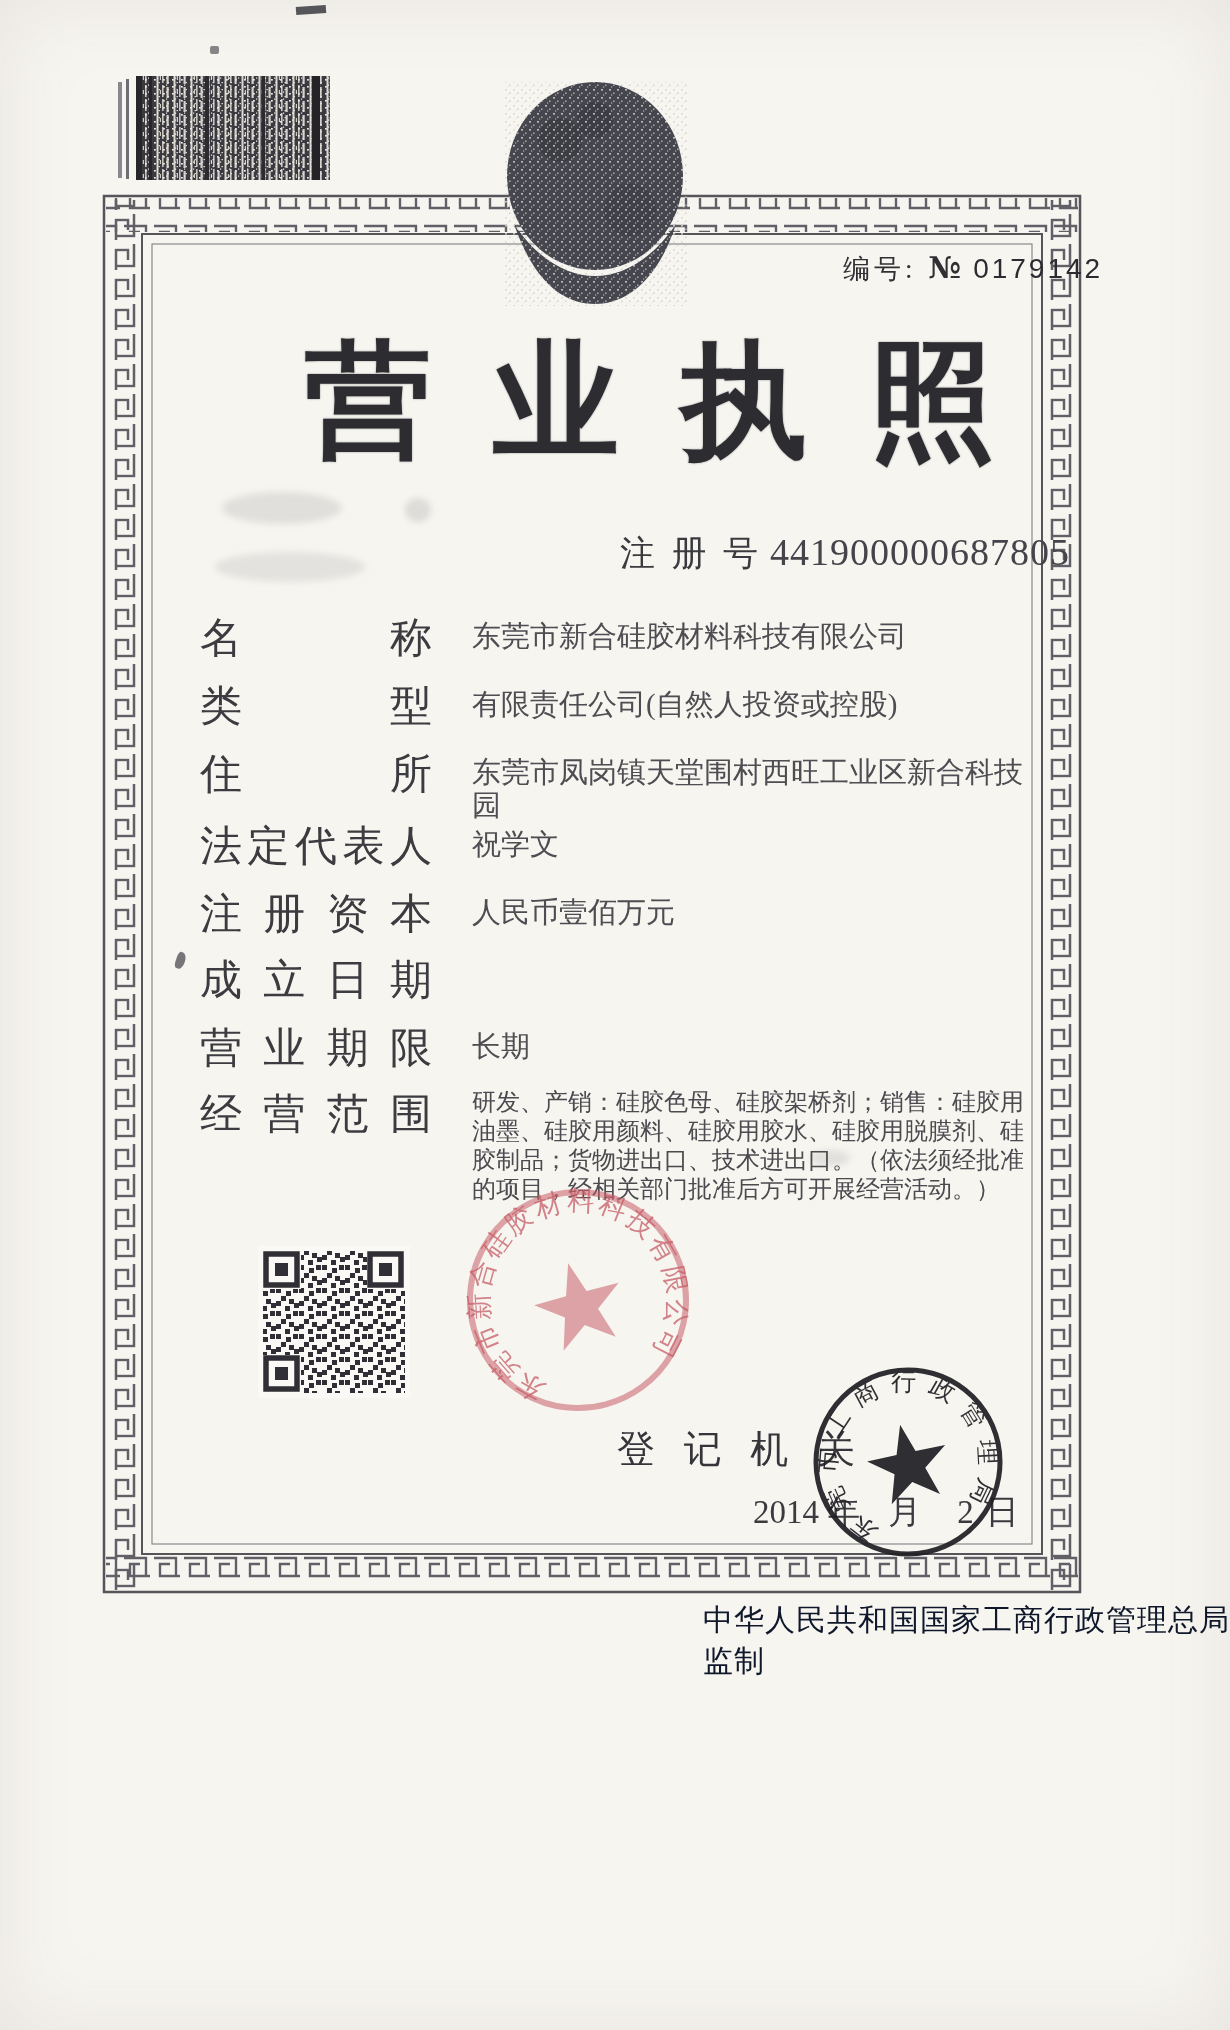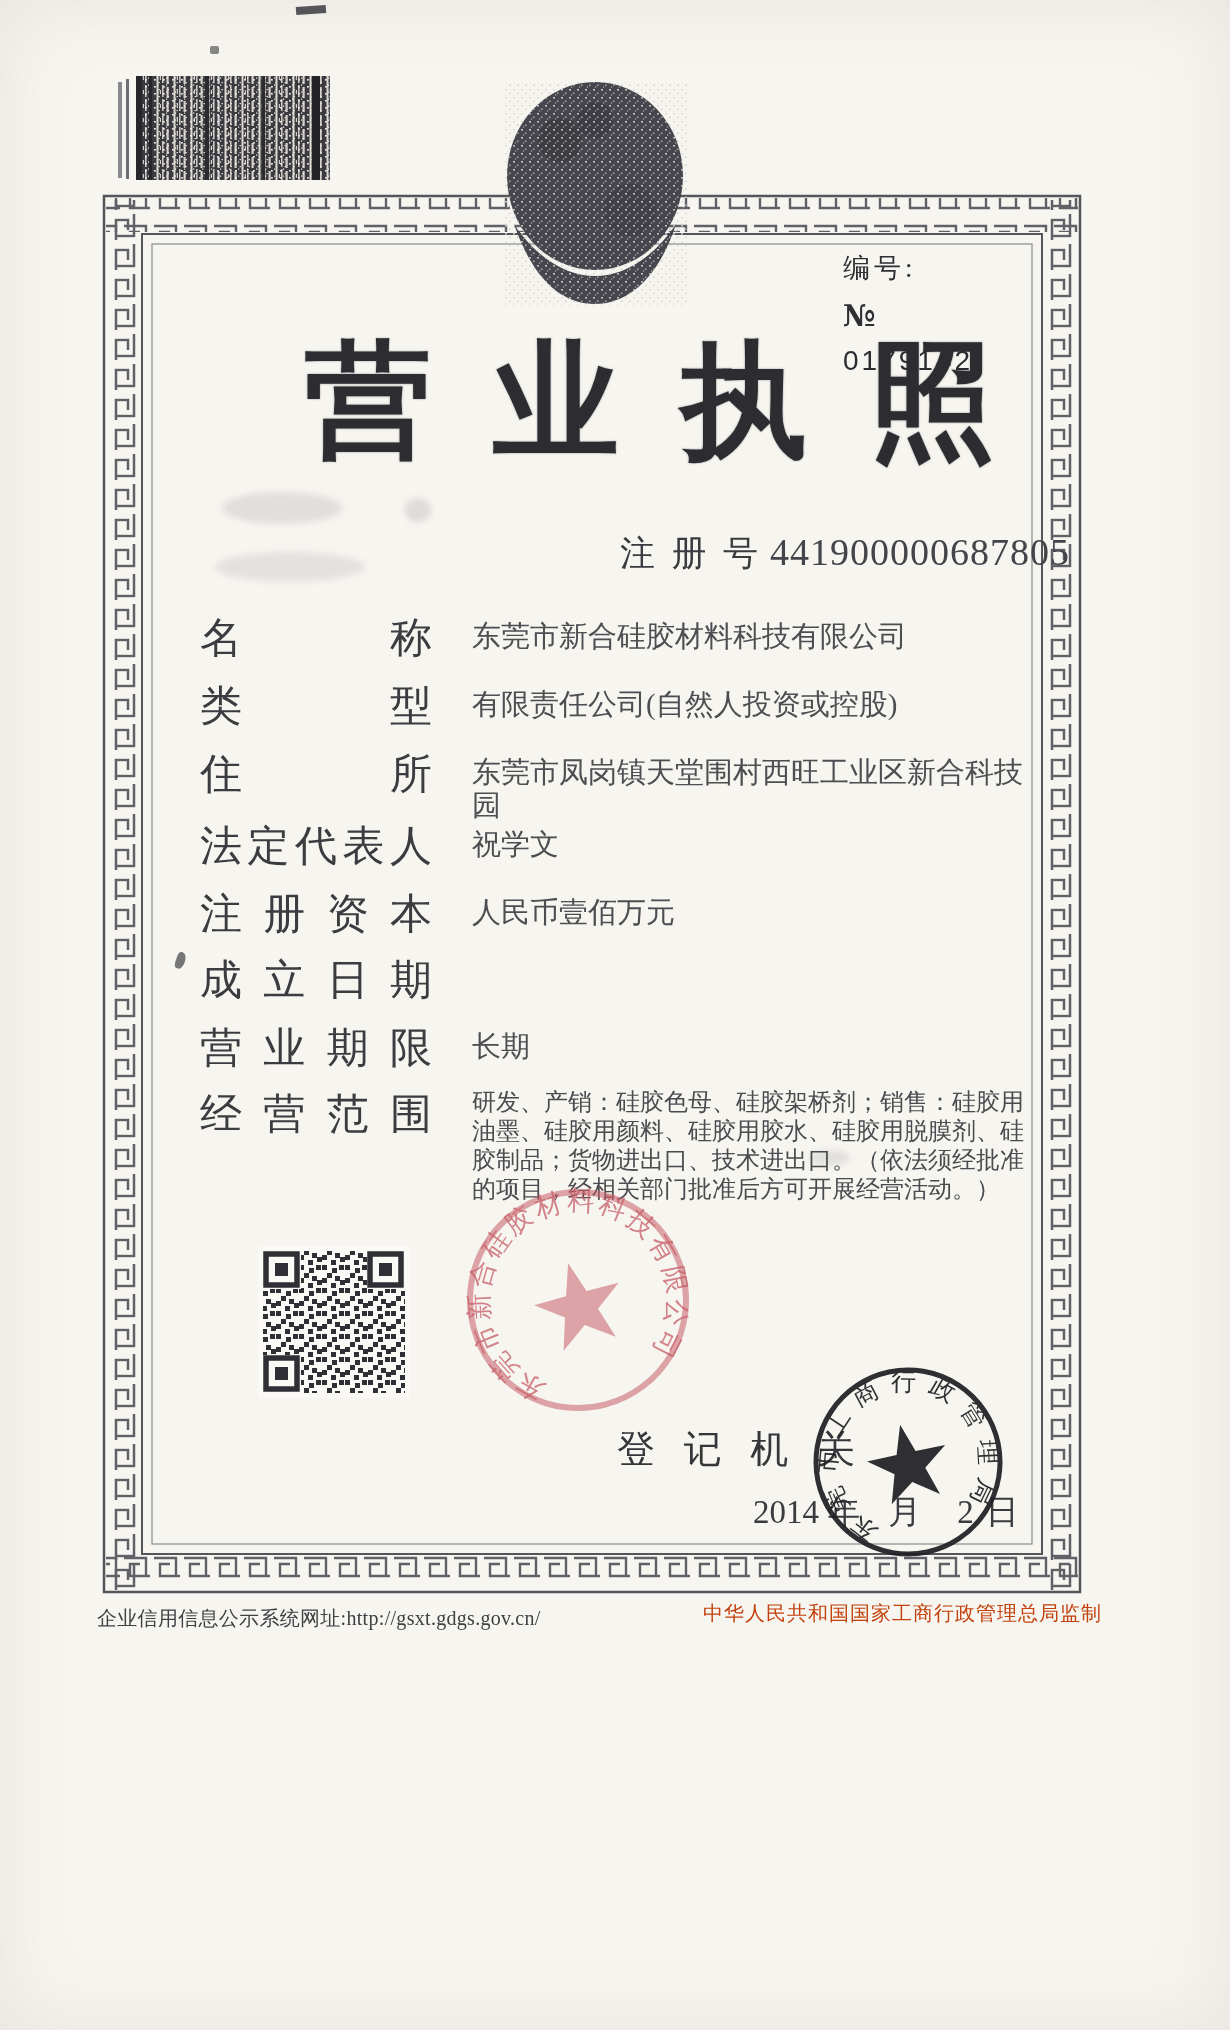--- a/index.html
+++ b/index.html
@@ -4,21 +4,21 @@
 <style>
   html,body{margin:0;padding:0;background:#e9e7e2;}
   .page{position:relative;width:1230px;height:2030px;background:#f7f5f0;overflow:hidden;
         font-family:"Liberation Serif",serif;color:#3c3c40;margin:0 auto;
         box-shadow:inset 0 0 80px rgba(120,115,105,.12);}
   .abs{position:absolute;}
   svg{position:absolute;left:0;top:0;}
   .z1{z-index:1}.z2{z-index:2}.z3{z-index:3}
 
   
-  .serial{left:843px;top:250px;display:flex;align-items:baseline;gap:12px;color:#2f2f34;flex-direction:column;}
+  .serial{left:843px;top:250px;display:flex;align-items:baseline;gap:12px;color:#2f2f34;}
   .serial .lab{font-size:27px;letter-spacing:4px;}
   .serial .nosign{font-size:30px;font-weight:bold;font-family:"DejaVu Serif",serif;}
   .serial .num{font-size:28px;font-family:Liberation Sans, sans-serif;letter-spacing:3px;color:#2b2b30;}
 
   
   .title{left:162px;top:318px;width:976px;display:flex;justify-content:center;gap:62px;
          font-size:126px;font-weight:900;color:#2c2c31;font-family:"DejaVu Sans",sans-serif;
          text-shadow:0 0 2px rgba(60,60,64,.55);}
 
   
@@ -34,21 +34,21 @@
   .scope .fvalue{top:2px;font-size:24px;line-height:29px;width:566px;color:#4a4a4f;font-weight:500;}
 
   
   .registrar{left:617px;top:1424px;width:238px;display:flex;justify-content:space-between;
              font-size:38px;color:#35353a;}
   .dateline{left:753px;top:1490px;display:flex;align-items:baseline;font-size:33px;color:#3a3a3f;}
   .dateline .dm{margin-left:28px;} .dateline .dd{margin-left:36px;} .dateline .ds{margin-left:12px;}
 
   
   .footL{left:97px;top:1605px;font-size:20px;letter-spacing:.3px;color:#3f3f44;}
-  .footR{left:703px;top:1600px;font-size:20px;letter-spacing:1px;color:#c2410c;}
+  .footR{left:703px;top:1600px;font-size:30px;letter-spacing:1px;color:#0f172a;}
 
   
   .smudge{position:absolute;border-radius:50%;filter:blur(3px);}
   .sm1{left:222px;top:492px;width:120px;height:32px;background:rgba(130,128,135,.18);}
   .sm2{left:215px;top:552px;width:150px;height:30px;background:rgba(130,128,135,.16);}
   .sm3{left:405px;top:498px;width:26px;height:24px;background:rgba(120,118,126,.2);}
   .sm5{left:810px;top:1150px;width:40px;height:16px;background:rgba(120,118,126,.16);}
   .mark{position:absolute;background:#55555a;}
   .mk1{left:296px;top:6px;width:30px;height:8px;transform:rotate(-4deg);}
   .mk2{left:210px;top:46px;width:9px;height:8px;border-radius:2px;opacity:.7;}
@@ -240,21 +240,20 @@
       <span>关</span>
     </div>
 
   <div class="abs z2 dateline">
     <span>2014 年</span>
     <span class="dm">月</span>
     <span class="dd">2</span>
     <span class="ds">日</span>
   </div>
 
-  <div class="abs z2 footL">企业信用信息公示系统网址:http://gsxt.gdgs.gov.cn/</div>
   <div class="abs z2 footR">中华人民共和国国家工商行政管理总局监制</div>
 
   <div class="smudge sm1"></div>
   <div class="smudge sm2"></div>
   <div class="smudge sm3"></div>
   <div class="smudge sm5"></div>
   <div class="mark mk1"></div>
   <div class="mark mk2"></div>
   <div class="mark mk3"></div>
 

